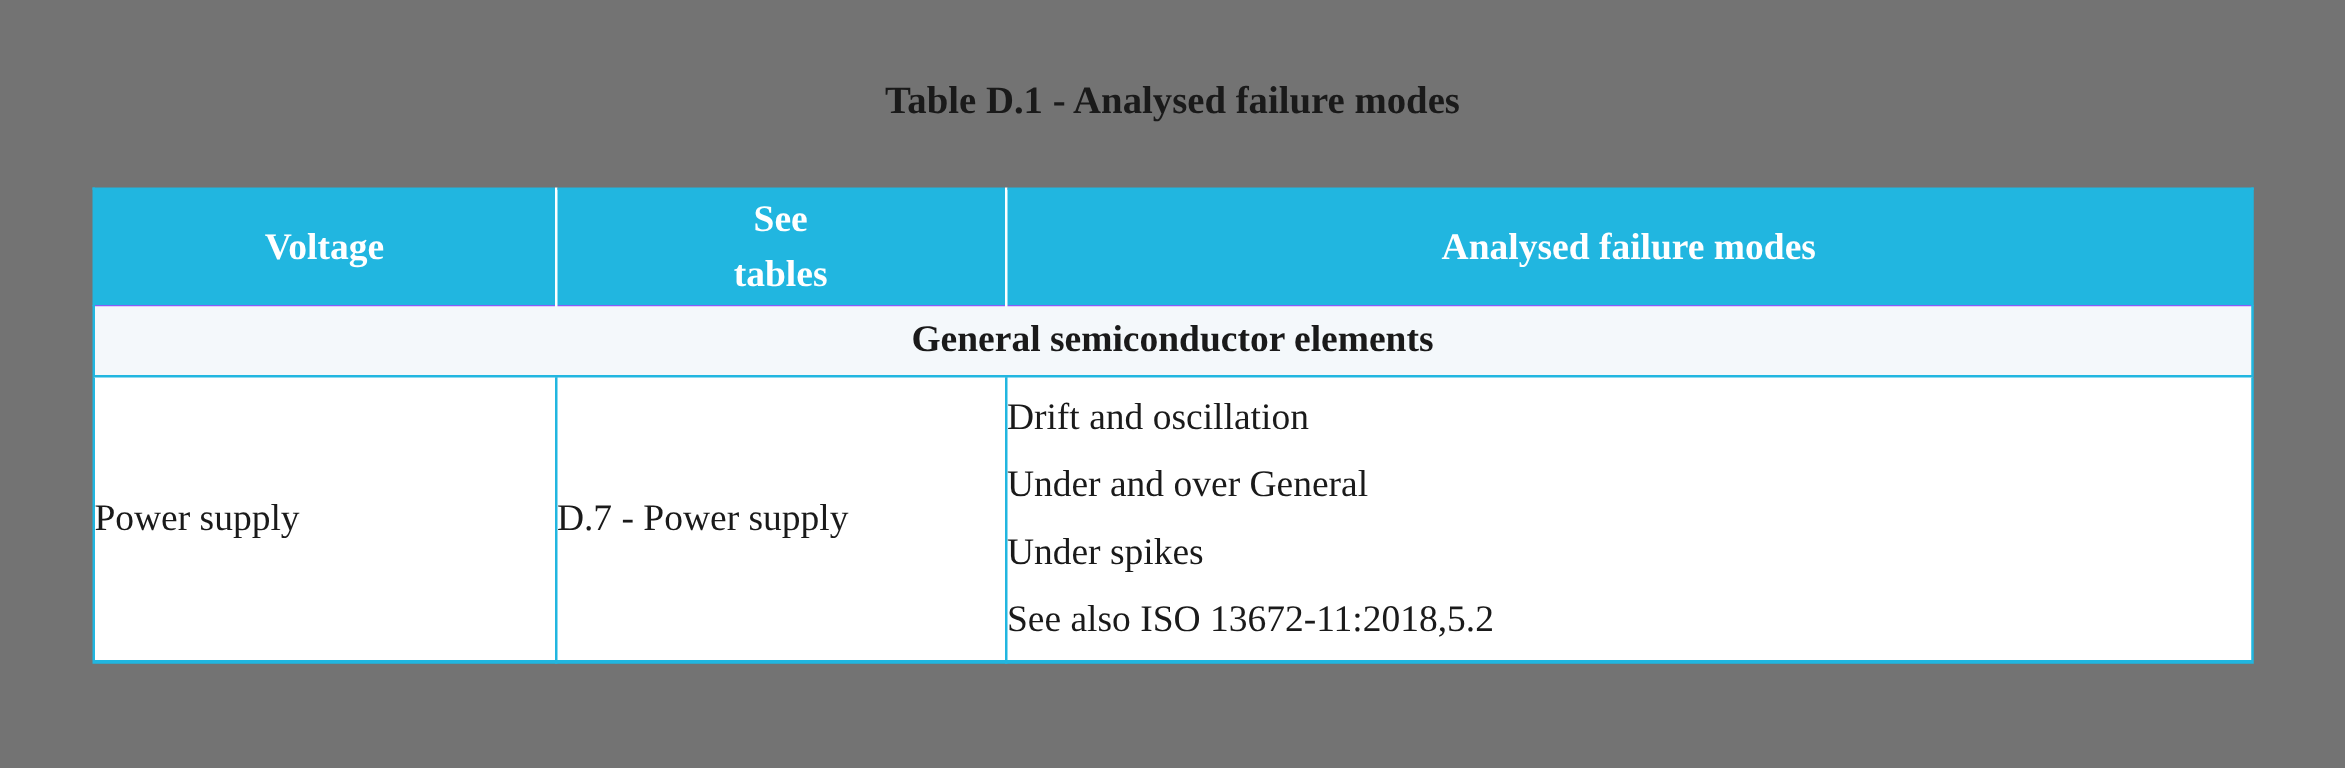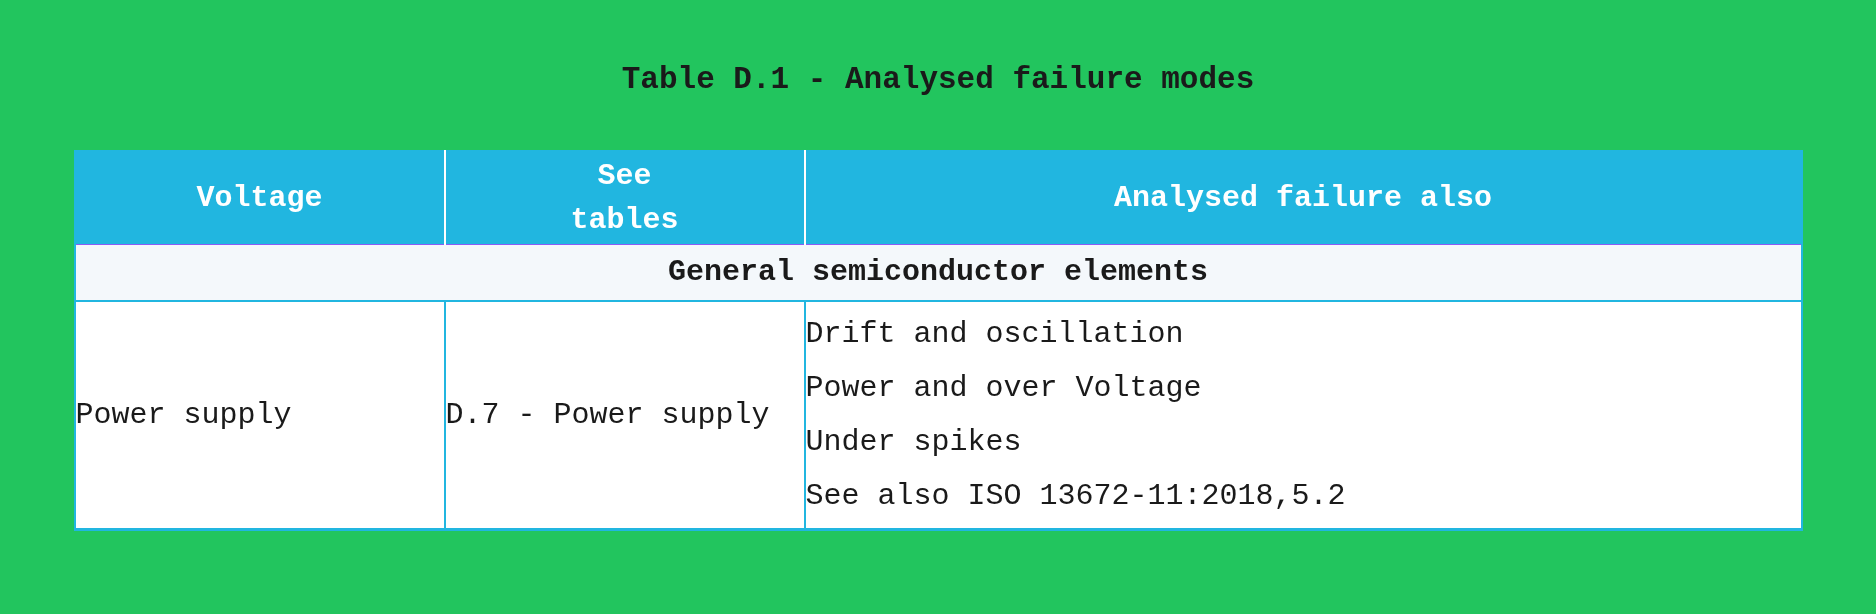--- a/index.html
+++ b/index.html
@@ -11,23 +11,23 @@
   * { box-sizing: border-box; }
   html, body {
     margin: 0;
     padding: 0;
     background: #FFFFFF;
   }
   .page {
     position: relative;
     width: 1876px;
     height: 614px;
-    background: #22c55e;
+    background: #737373;
     overflow: hidden;
-    font-family: Liberation Mono, monospace;
+    font-family: Liberation Serif, serif;
     color: var(--body-text);
   }
   .doc-title {
     padding-top: 62px;
     text-align: center;
     font-size: 31px;
     line-height: 36px;
     font-weight: bold;
     color: var(--body-text);
   }
@@ -106,33 +106,33 @@
     <colgroup>
       <col class="c1">
       <col class="c2">
       <col class="c3">
     </colgroup>
     <thead>
       <tr>
         <th>Voltage</th>
         <th>See
 tables</th>
-        <th>Analysed failure also</th>
+        <th>Analysed failure modes</th>
       </tr>
     </thead>
     <tbody>
       <tr>
         <td class="section-cell" colspan="3">General semiconductor elements</td>
       </tr>
       <tr class="data-row">
         <td class="cell-element">Power supply</td>
         <td class="cell-see">D.7 - Power supply</td>
         <td class="cell-modes">
           <div class="mode-line">Drift and oscillation</div>
-          <div class="mode-line">Power and over Voltage</div>
+          <div class="mode-line">Under and over General</div>
           <div class="mode-line">Under spikes</div>
           <div class="mode-line">See also ISO 13672-11:2018,5.2</div>
         </td>
       </tr>
     </tbody>
   </table>
 
 </div>
 
 </body></html>

